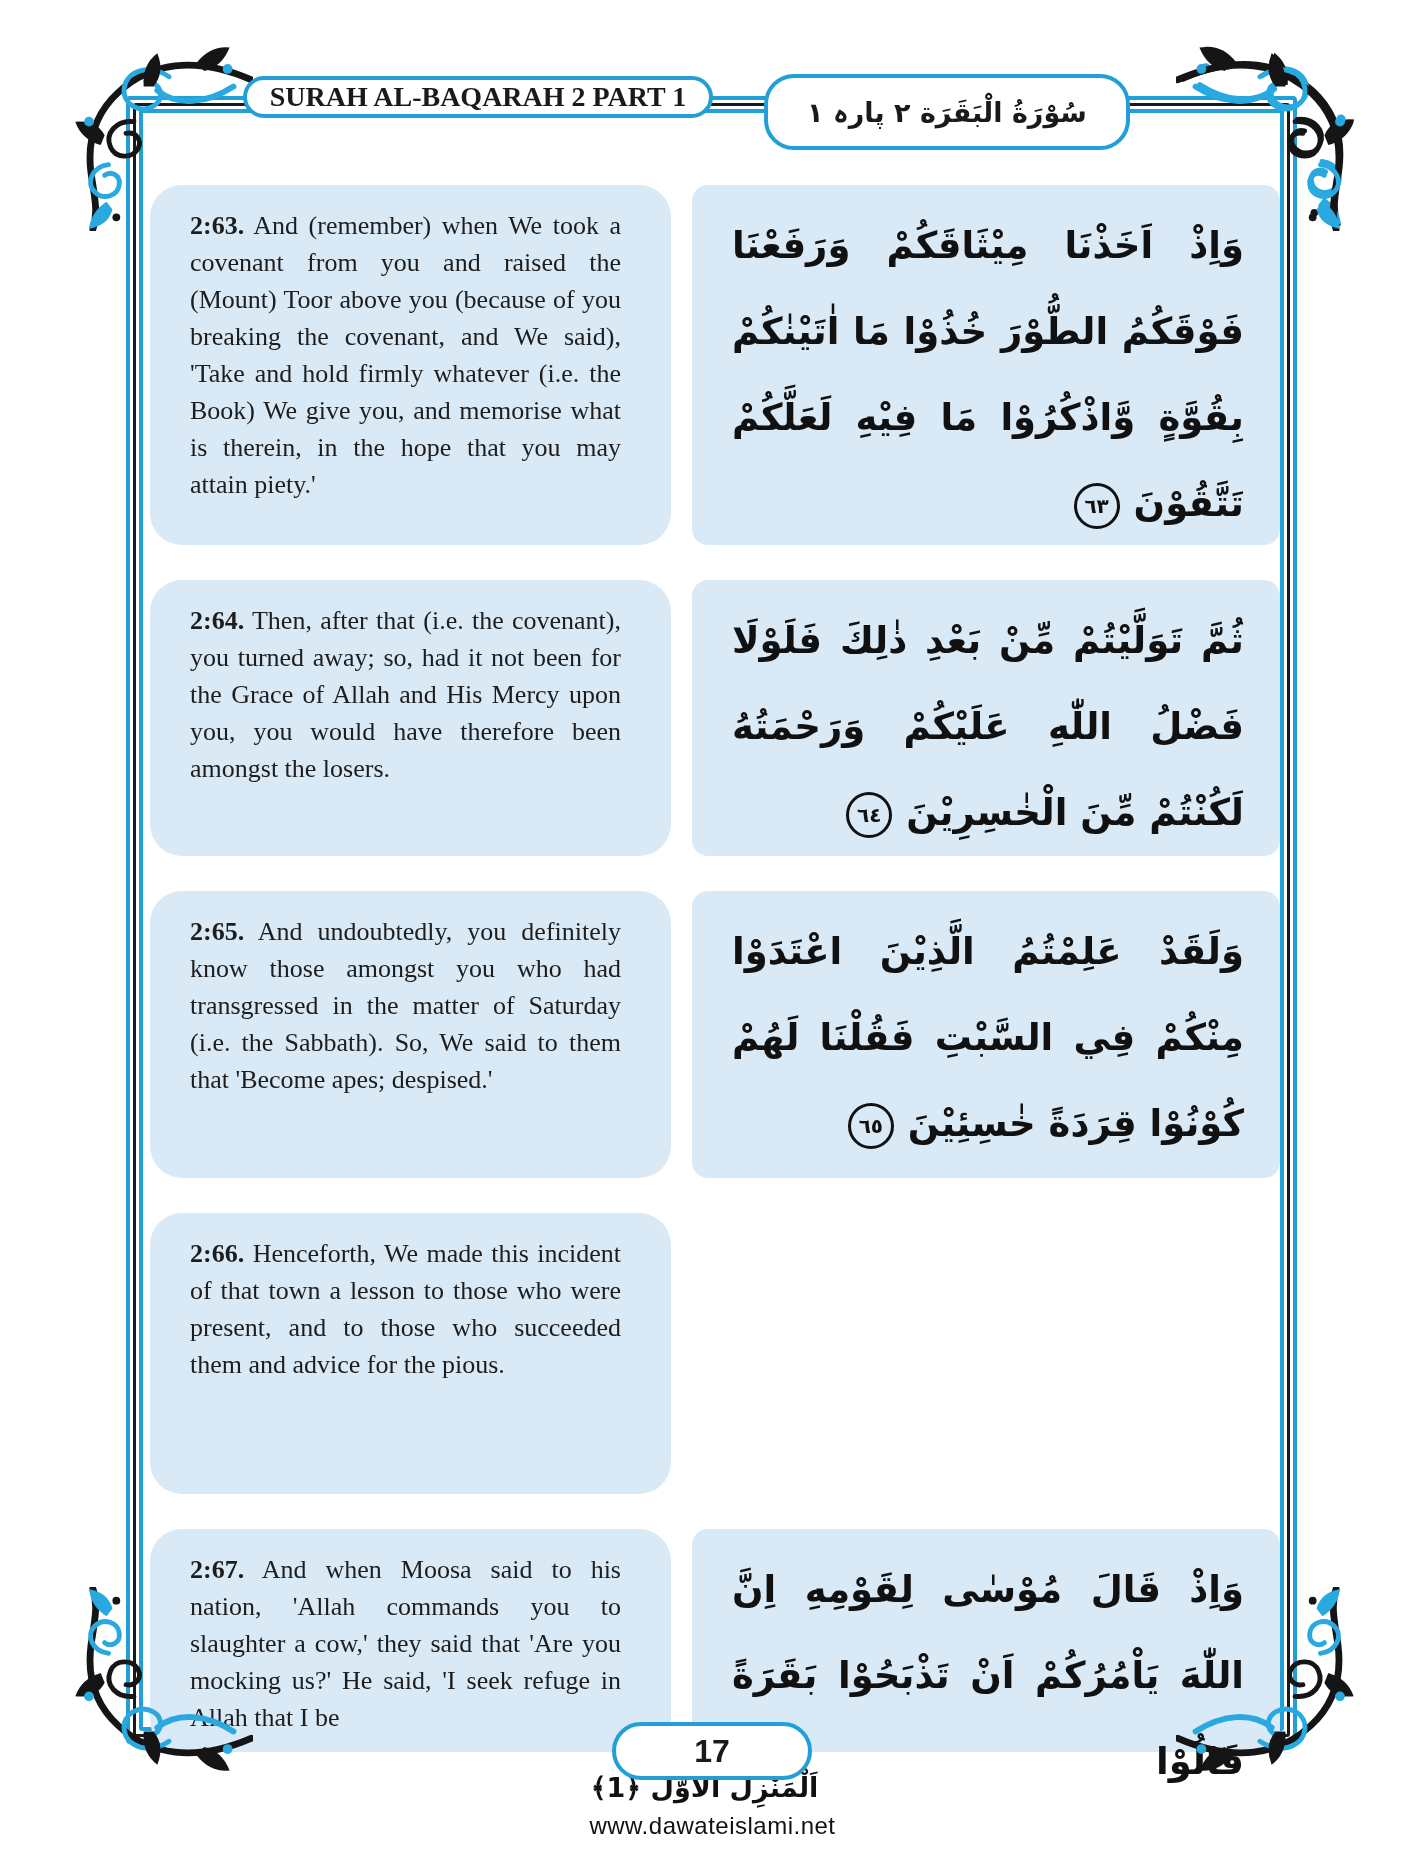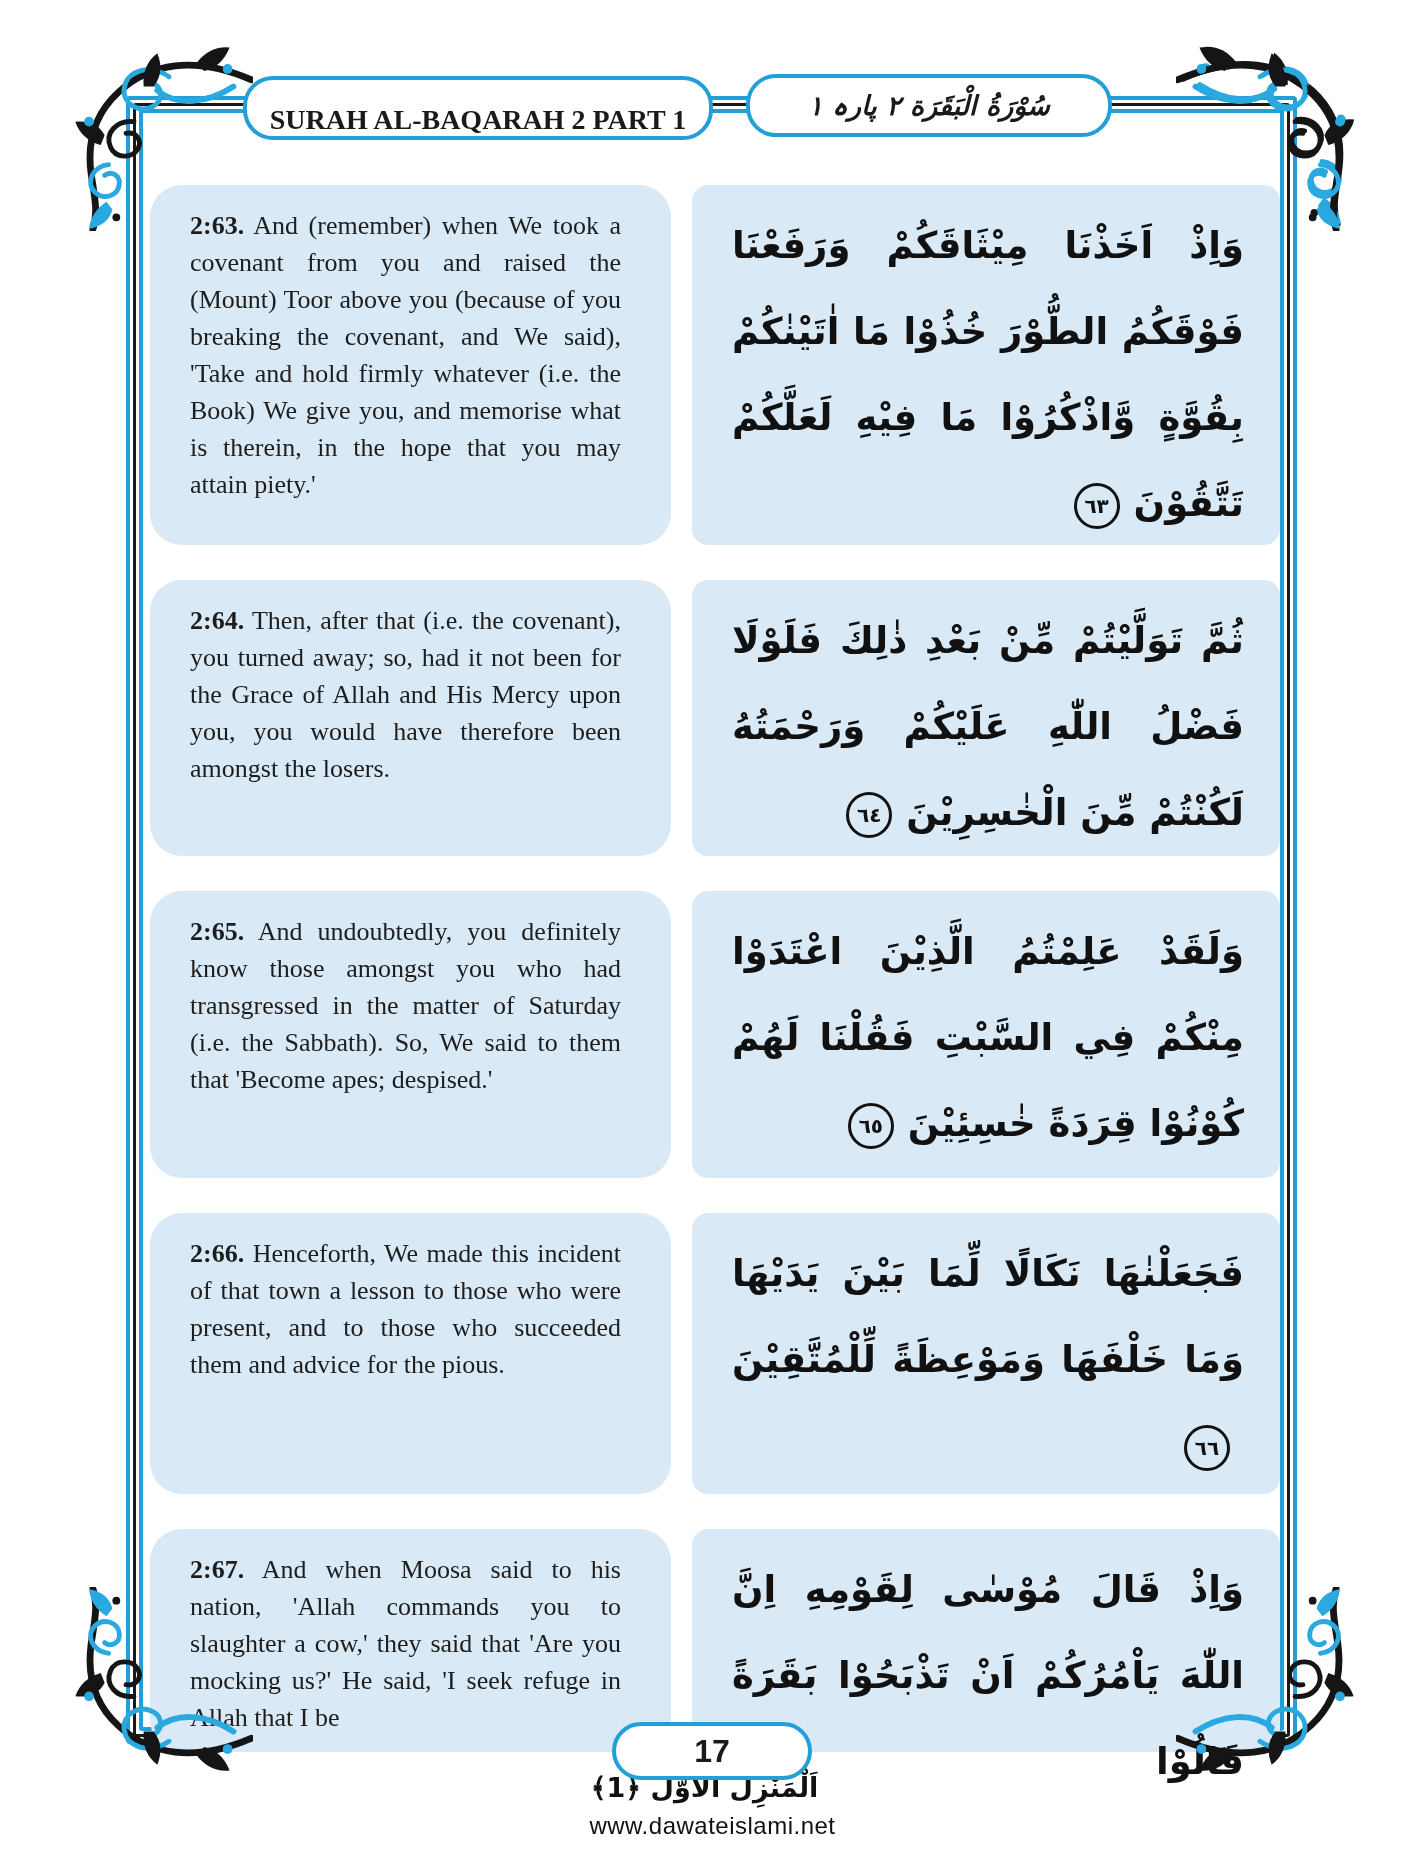--- a/index.html
+++ b/index.html
@@ -28,26 +28,26 @@
   #corner-tr{right:44px;top:26px;transform:scaleX(-1);}
   #corner-bl{left:48px;bottom:58px;transform:scaleY(-1);}
   #corner-br{right:44px;bottom:58px;transform:scale(-1,-1);}
 
   
   .pill{
     position:absolute;background:#fff;border:4px solid var(--blue);
     border-radius:30px;display:flex;align-items:center;justify-content:center;
     z-index:8;
   }
-  #pill-title-en{left:243px;top:76px;width:470px;height:64px;align-items:flex-end;}
+  #pill-title-en{left:243px;top:76px;width:470px;height:42px;}
   #pill-title-en span{
     font-family:"Liberation Serif",serif;font-weight:bold;font-size:28px;
     letter-spacing:0px;color:var(--ink);white-space:nowrap;
   }
-  #pill-title-ar{left:746px;top:74px;width:366px;height:63px;font-style:italic;}
+  #pill-title-ar{left:764px;top:74px;width:366px;height:76px;}
   #pill-title-ar span{
     font-family:"DejaVu Sans",sans-serif;font-weight:bold;font-size:27px;color:var(--ink);
     white-space:nowrap;direction:rtl;
   }
 
   
   .verses{
     position:absolute;left:150px;top:168px;width:1130px;
     display:flex;flex-direction:column;gap:18px;z-index:3;
   }
@@ -209,23 +209,20 @@
     </div>
     <div class="ar-box">
       <p class="ar-text" dir="rtl"><span class="ar-t">وَلَقَدْ عَلِمْتُمُ الَّذِيْنَ اعْتَدَوْا مِنْكُمْ فِي السَّبْتِ فَقُلْنَا لَهُمْ كُوْنُوْا قِرَدَةً خٰسِئِيْنَ</span><span class="ayah-badge">٦٥</span></p>
     </div>
   </div>
 
   <div class="verse-row">
     <div class="en-box">
       <p class="en-text"><span class="ref">2:66.</span> <span class="en-t">Henceforth, We made this incident of that town a lesson to those who were present, and to those who succeeded them and advice for the pious.</span></p>
     </div>
-    <div class="ar-box">
-      <p class="ar-text" dir="rtl"><span class="ar-t">فَجَعَلْنٰهَا نَكَالًا لِّمَا بَيْنَ يَدَيْهَا وَمَا خَلْفَهَا وَمَوْعِظَةً لِّلْمُتَّقِيْنَ</span><span class="ayah-badge">٦٦</span></p>
-    </div>
   </div>
 
   <div class="verse-row">
     <div class="en-box">
       <p class="en-text"><span class="ref">2:67.</span> <span class="en-t">And when Moosa said to his nation, 'Allah commands you to slaughter a cow,' they said that 'Are you mocking us?' He said, 'I seek refuge in Allah that I be</span></p>
     </div>
     <div class="ar-box">
       <p class="ar-text" dir="rtl"><span class="ar-t">وَاِذْ قَالَ مُوْسٰى لِقَوْمِهِ اِنَّ اللّٰهَ يَاْمُرُكُمْ اَنْ تَذْبَحُوْا بَقَرَةً قَالُوْا</span></p>
     </div>
   </div>

